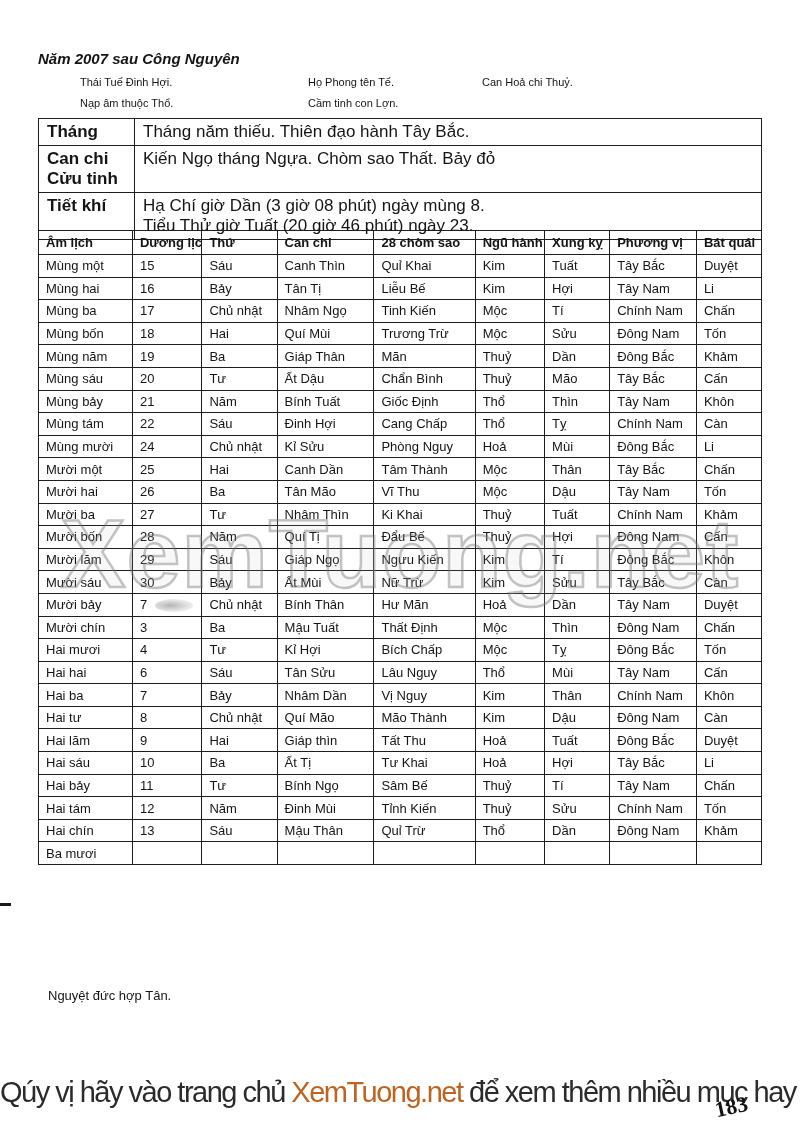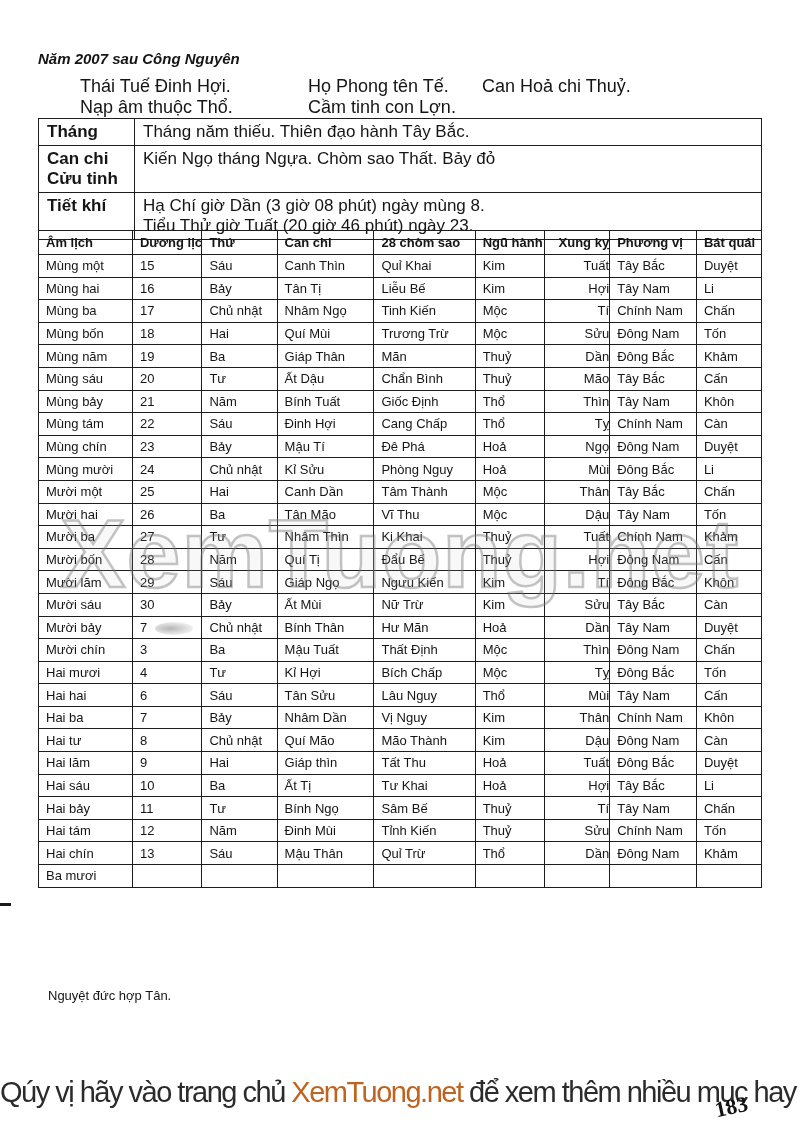--- a/index.html
+++ b/index.html
@@ -15,21 +15,21 @@
     overflow: hidden;
   }
   .year-title {
     position: absolute;
     left: 38px; top: 50px;
     font-size: 15px;
     font-weight: bold;
     font-style: italic;
     color: #151515;
   }
-  .subline { position: absolute; left: 0; width: 100%; height: 20px; font-size: 18px; color: #151515; }
+  .subline { position: absolute; left: 0; width: 100%; height: 20px; font-size: 11px; color: #151515; }
   .subline .s1 { position: absolute; left: 80px; }
   .subline .s2 { position: absolute; left: 308px; }
   .subline .s3 { position: absolute; left: 482px; }
 
   table { border-collapse: collapse; table-layout: fixed; }
   .info-table {
     position: absolute;
     left: 38px; top: 118px;
     width: 724px;
   }
@@ -60,21 +60,21 @@
     height: 22.6px;
     line-height: 15px;
   }
   .cal-table th { font-weight: bold; height: 24px; }
   .cal-table th:nth-child(1), .cal-table td:nth-child(1) { width: 13.0%; }
   .cal-table th:nth-child(2), .cal-table td:nth-child(2) { width: 9.6%; }
   .cal-table th:nth-child(3), .cal-table td:nth-child(3) { width: 10.4%; }
   .cal-table th:nth-child(4), .cal-table td:nth-child(4) { width: 13.4%; }
   .cal-table th:nth-child(5), .cal-table td:nth-child(5) { width: 14.0%; }
   .cal-table th:nth-child(6), .cal-table td:nth-child(6) { width: 9.6%; }
-  .cal-table th:nth-child(7), .cal-table td:nth-child(7) { width: 9.0%; text-align: right; }
+  .cal-table th:nth-child(7), .cal-table td:nth-child(7) { width: 9.0%; }
   .cal-table th:nth-child(8), .cal-table td:nth-child(8) { width: 12.0%; }
   .cal-table th:nth-child(9), .cal-table td:nth-child(9) { width: 9.0%; }
 
   .smudge {
     display: inline-block;
     width: 38px; height: 13px;
     margin-left: 8px;
     vertical-align: middle;
     background: radial-gradient(ellipse at 40% 50%, rgba(120,120,120,0.55), rgba(160,160,160,0.25) 60%, rgba(200,200,200,0) 100%);
     border-radius: 50%;
@@ -277,31 +277,20 @@
           <td>22</td>
           <td>Sáu</td>
           <td>Đinh Hợi</td>
           <td>Cang Chấp</td>
           <td>Thổ</td>
           <td>Tỵ</td>
           <td>Chính Nam</td>
           <td>Càn</td>
         </tr>
         <tr>
-          <td>Mùng chín</td>
-          <td>23</td>
-          <td>Bảy</td>
-          <td>Mậu Tí</td>
-          <td>Đê Phá</td>
-          <td>Hoả</td>
-          <td>Ngọ</td>
-          <td>Đông Nam</td>
-          <td>Duyệt</td>
-        </tr>
-        <tr>
           <td>Mùng mười</td>
           <td>24</td>
           <td>Chủ nhật</td>
           <td>Kỉ Sửu</td>
           <td>Phòng Nguy</td>
           <td>Hoả</td>
           <td>Mùi</td>
           <td>Đông Bắc</td>
           <td>Li</td>
         </tr>

